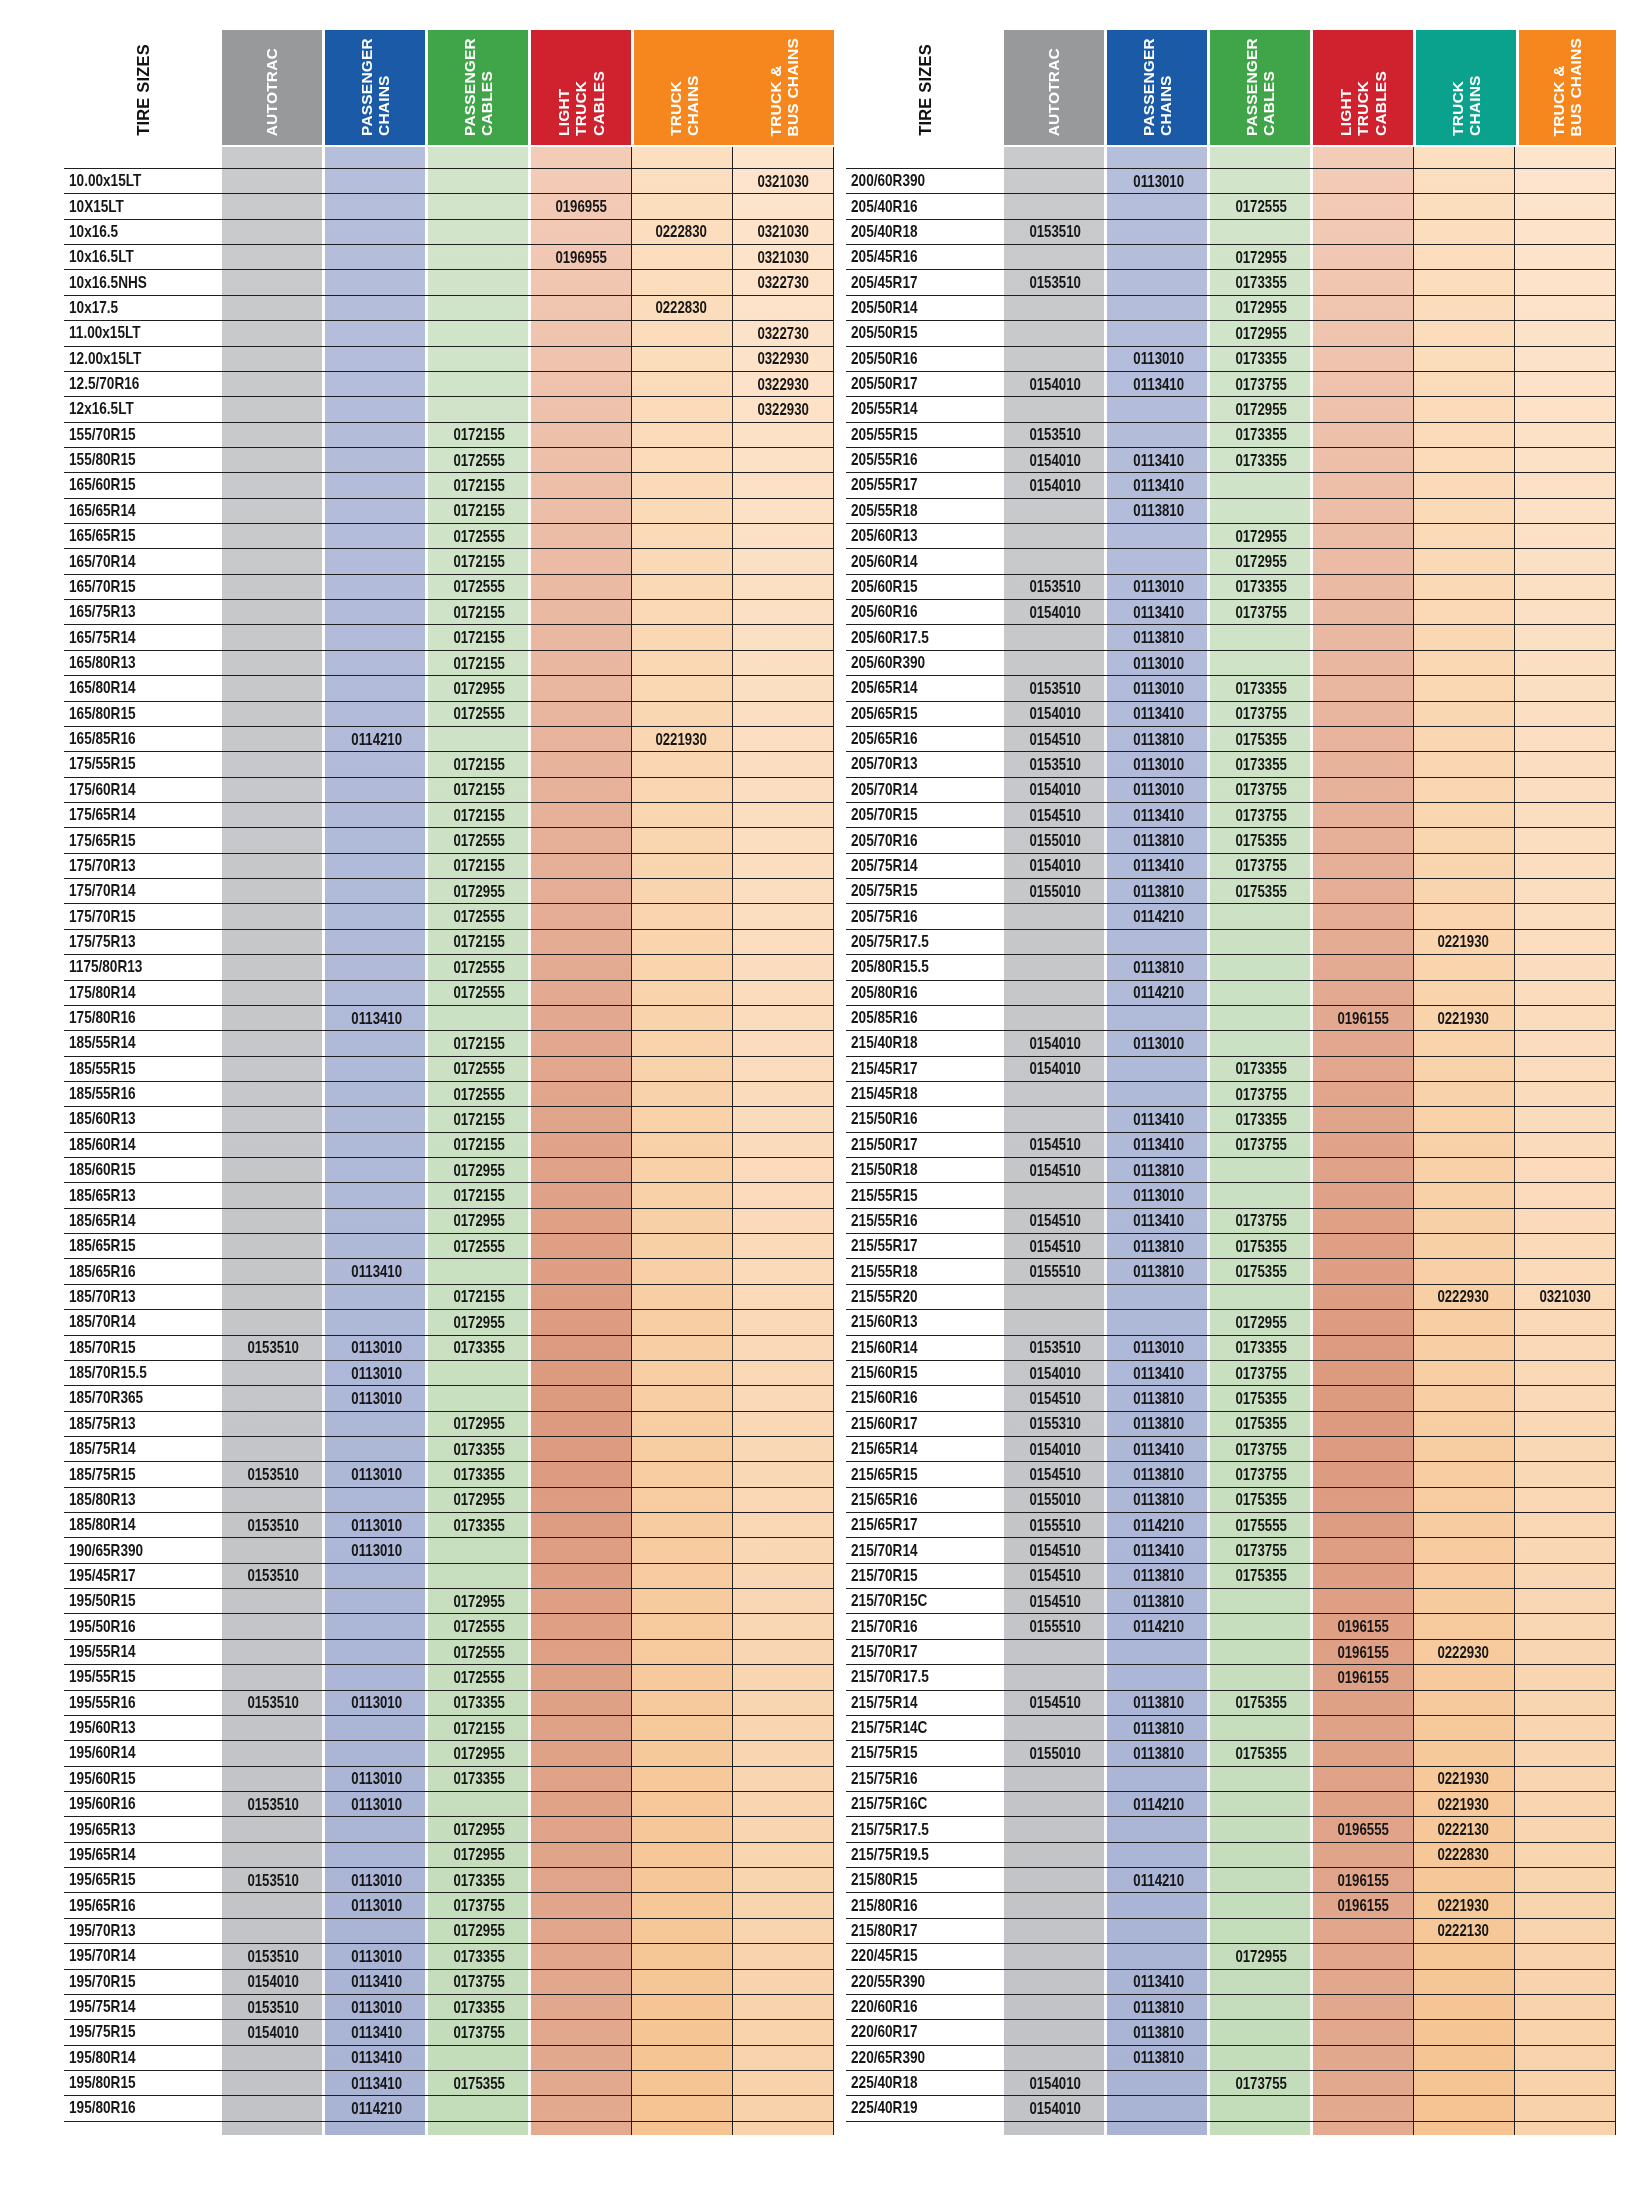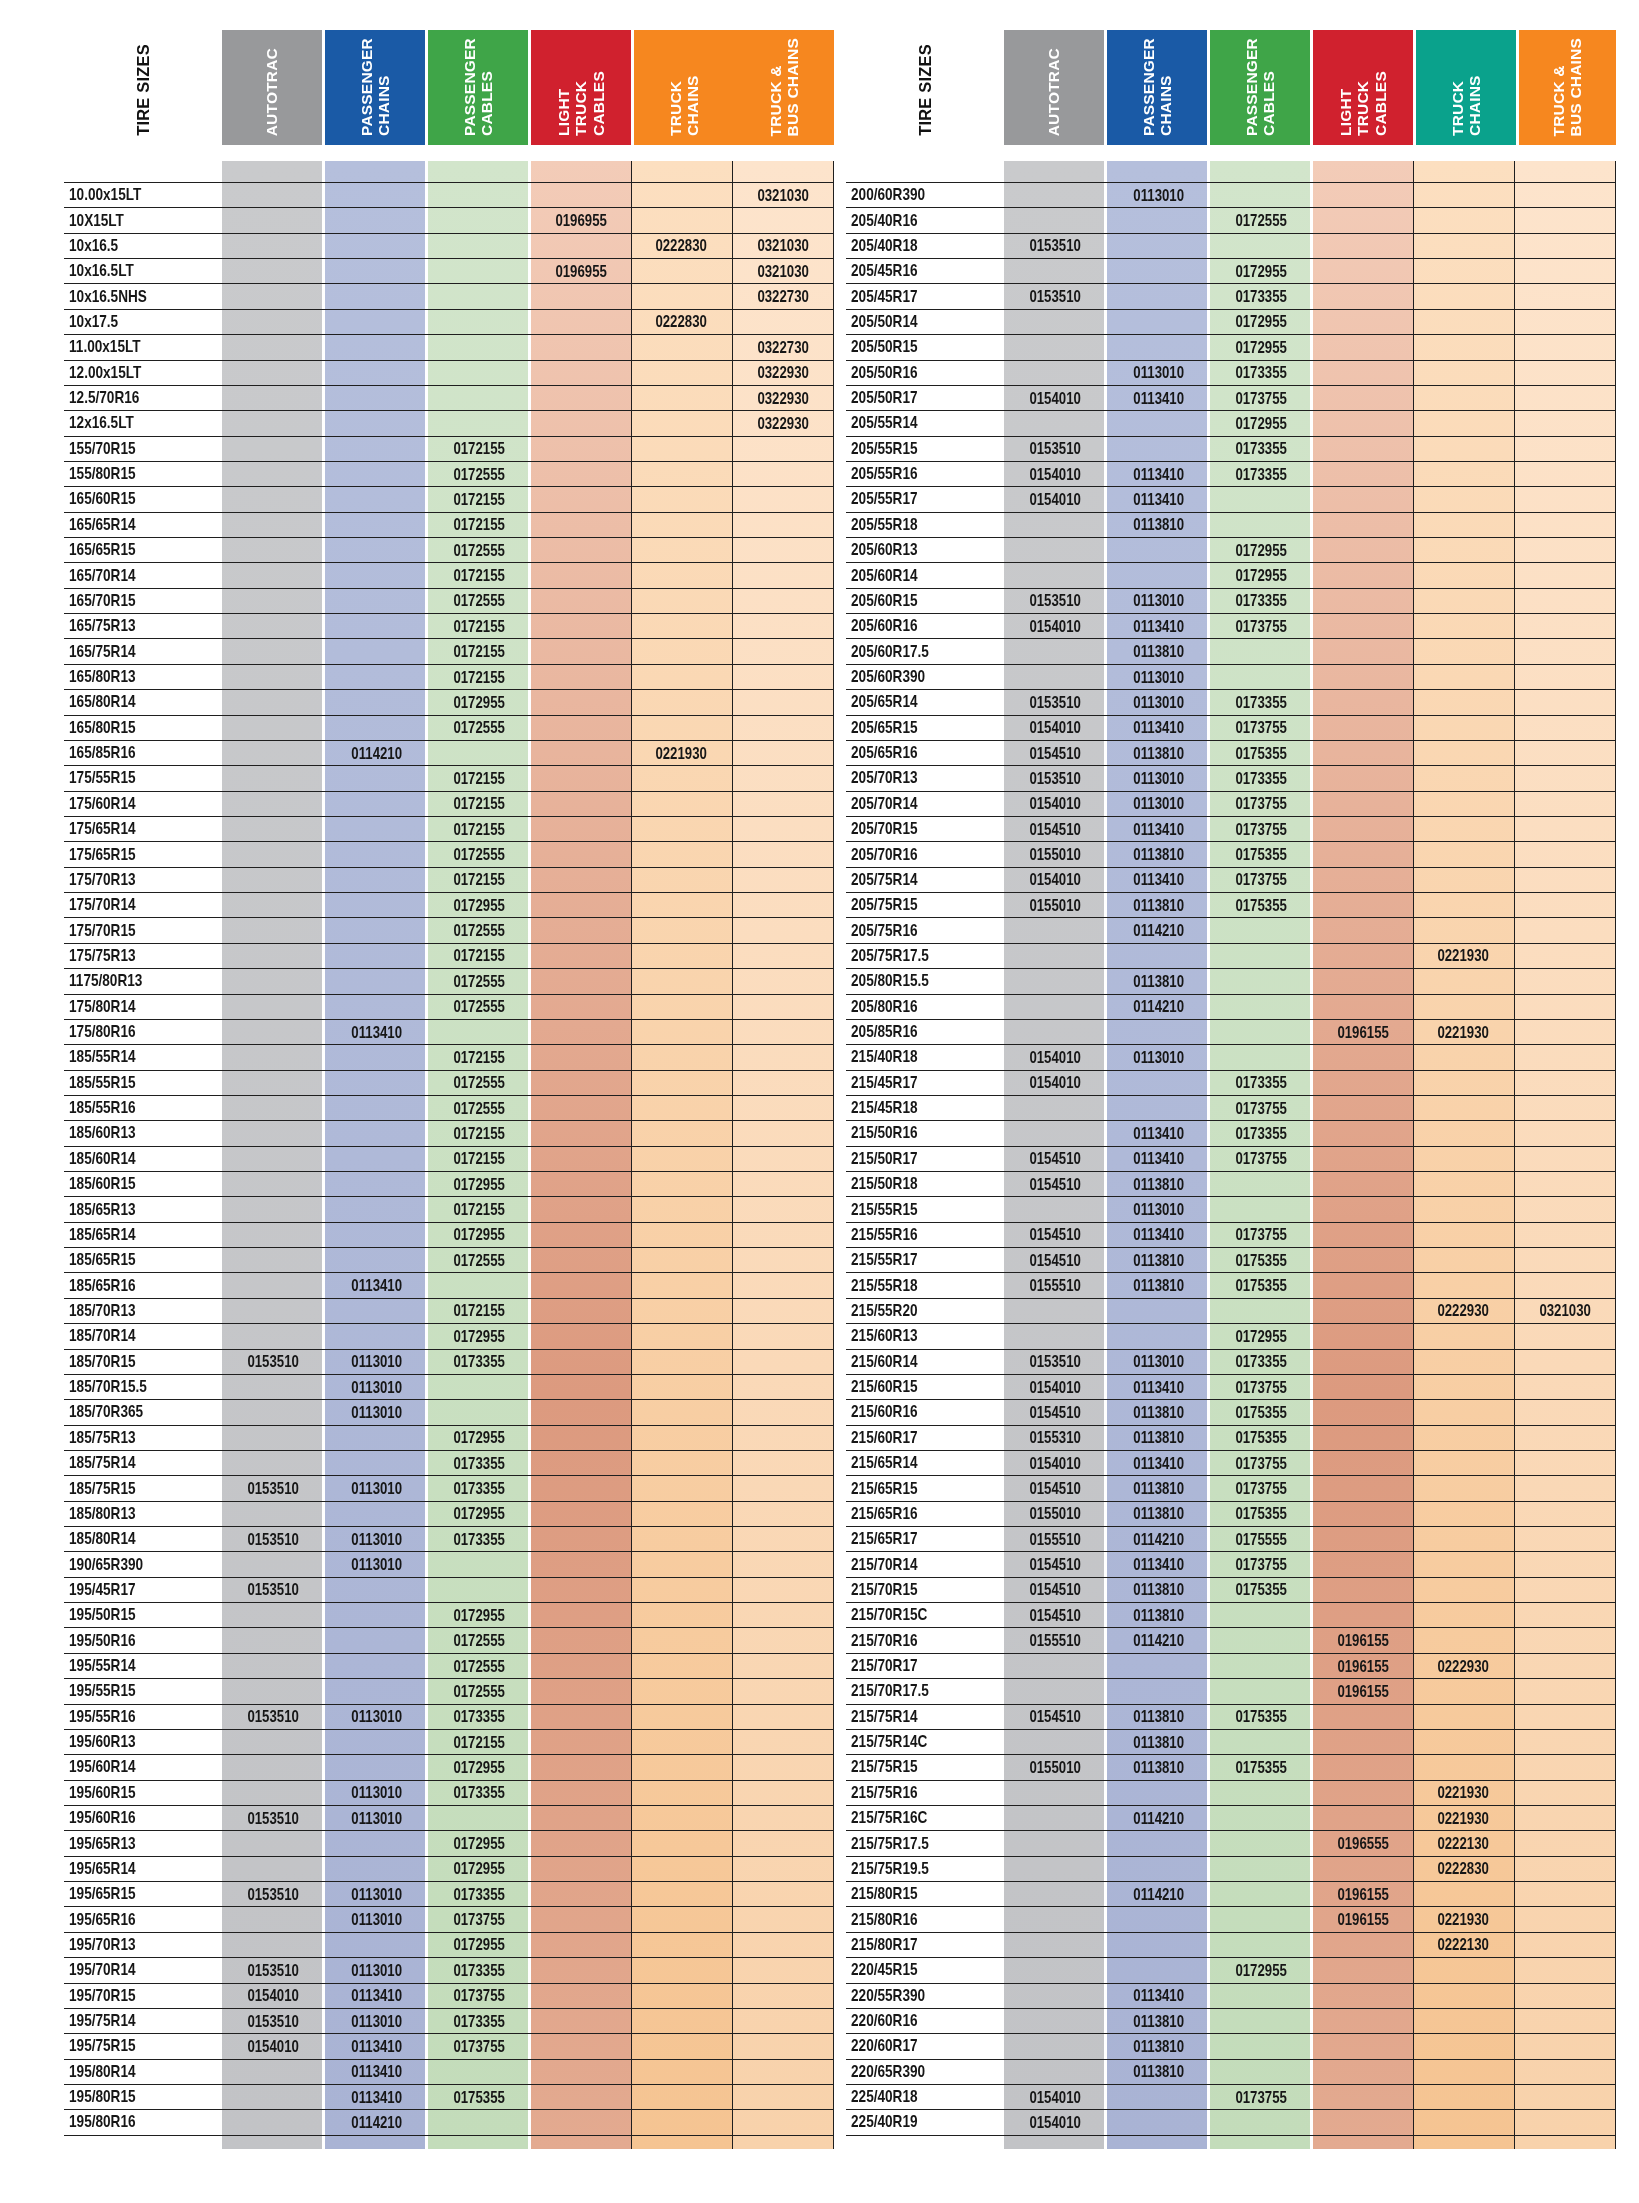--- a/index.html
+++ b/index.html
@@ -19,21 +19,21 @@
   }
   .th.tirehead { width: 158px; background: transparent; }
   .vtext {
     writing-mode: vertical-rl; transform: rotate(180deg);
     font-weight: 700; font-size: 15.5px; line-height: 1.12;
     color: #fff; white-space: pre-line; letter-spacing: 0.2px;
     text-align: left;
   }
   .tiretext { color: #121212; font-size: 16.5px; }
 
-  .tbody { position: relative; margin-top: 16px; }
+  .tbody { position: relative; margin-top: 2px; }
   .colbg { position: absolute; top: 0; bottom: 0; z-index: 0; }
   .colbg.dl  { border-left: 1.4px solid #1f1f1f; }
   .colbg.dlr { border-left: 1.4px solid #1f1f1f; border-right: 1.4px solid #1f1f1f; }
 
   .spacer-top { position: relative; z-index: 1; height: 22px; border-bottom: 1.4px solid #1f1f1f; }
   .spacer-bot { position: relative; z-index: 1; height: 13px; }
   .rows { position: relative; z-index: 1; }
   .row {
     display: flex; height: 25.36px; border-bottom: 1.4px solid #1f1f1f;
     align-items: center;

